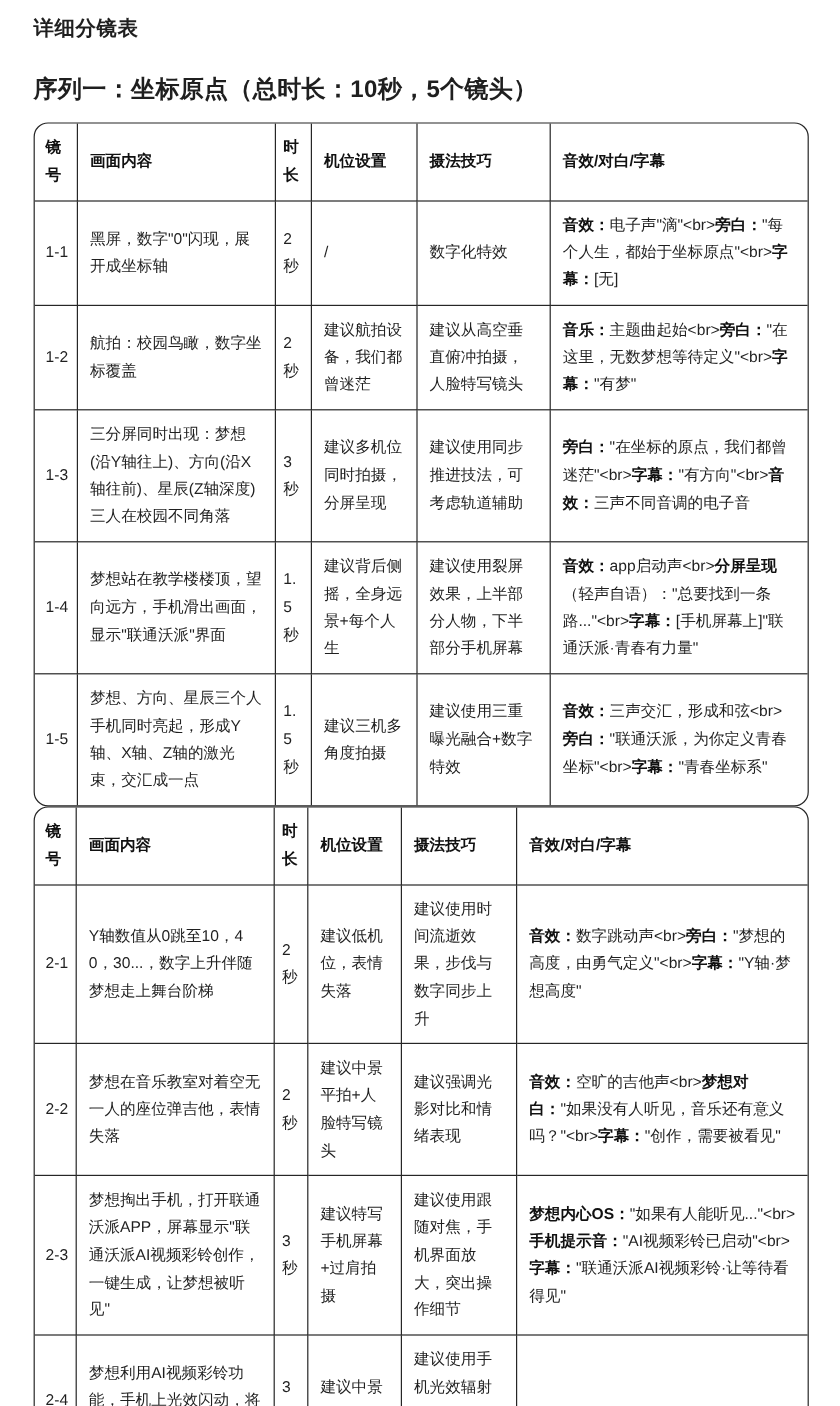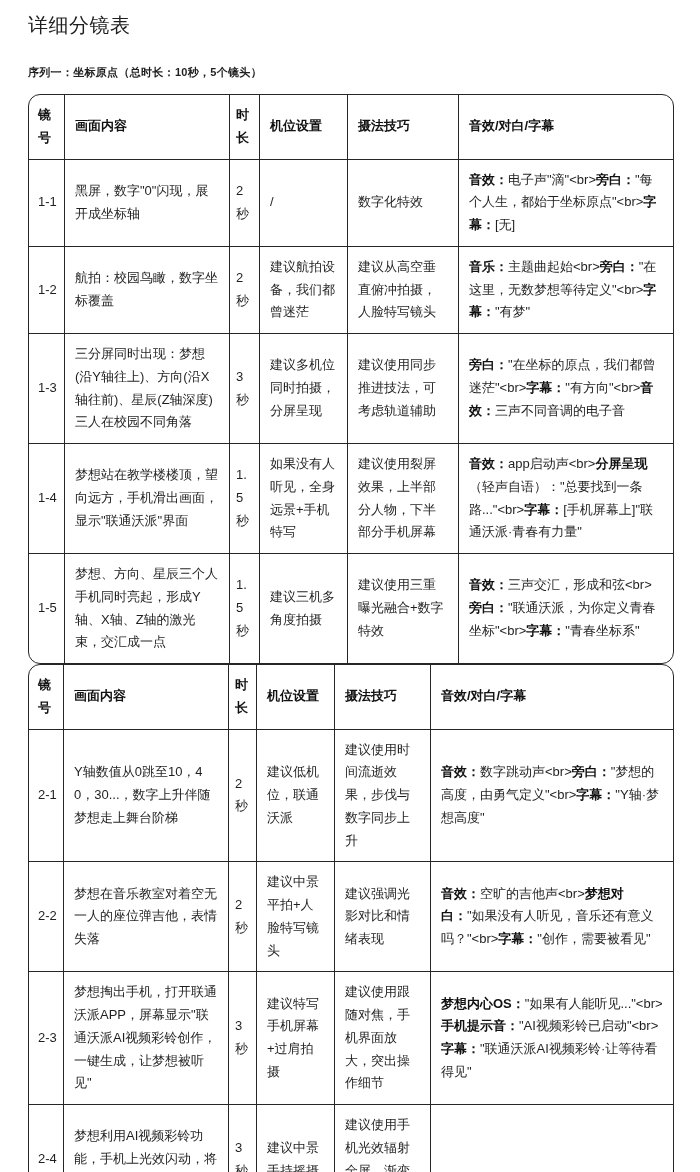--- a/index.html
+++ b/index.html
@@ -4,24 +4,24 @@
 <style>
   html,body { margin:0; padding:0; background:#ffffff; }
   body {
     width:700px;
     font-family:"Liberation Sans","DejaVu Sans",sans-serif;
     color:#1f1f1f;
     -webkit-font-smoothing:antialiased;
   }
   .page { padding:12px 28px 14px 28px; }
   .doc-title {
-    font-size:20px; font-weight:400; margin:0 0 10px 0; letter-spacing:.5px;
+    font-size:17px; font-weight:700; margin:0 0 10px 0; letter-spacing:.5px;
   }
   .section-heading {
-    font-size:11px; font-weight:700; margin:26px 0 14px 0; letter-spacing:.3px;
+    font-size:20px; font-weight:700; margin:26px 0 14px 0; letter-spacing:.3px;
   }
   table.storyboard {
     width:644px;
     table-layout:fixed;
     border-collapse:separate;
     border-spacing:0;
     border:1.5px solid #262626;
     border-radius:12px;
     font-size:13px;
   }
@@ -94,21 +94,21 @@
         <td>三分屏同时出现：梦想(沿Y轴往上)、方向(沿X轴往前)、星辰(Z轴深度)三人在校园不同角落</td>
         <td>3秒</td>
         <td>建议多机位同时拍摄，分屏呈现</td>
         <td>建议使用同步推进技法，可考虑轨道辅助</td>
         <td><b>旁白：</b><span>"在坐标的原点，我们都曾迷茫"&lt;br&gt;</span><b>字幕：</b><span>"有方向"&lt;br&gt;</span><b>音效：</b><span>三声不同音调的电子音</span></td>
       </tr>
       <tr>
         <td>1-4</td>
         <td>梦想站在教学楼楼顶，望向远方，手机滑出画面，显示"联通沃派"界面</td>
         <td>1.5秒</td>
-        <td>如果没有人听见，全身远景+手机特写</td>
+        <td>建议背后侧摇，全身远景+每个人生</td>
         <td>建议使用裂屏效果，上半部分人物，下半部分手机屏幕</td>
         <td><b>音效：</b><span>app启动声&lt;br&gt;</span><b>分屏呈现</b><span>（轻声自语）："总要找到一条路..."&lt;br&gt;</span><b>字幕：</b><span>[手机屏幕上]"联通沃派·青春有力量"</span></td>
       </tr>
       <tr>
         <td>1-5</td>
         <td>梦想、方向、星辰三个人手机同时亮起，形成Y轴、X轴、Z轴的激光束，交汇成一点</td>
         <td>1.5秒</td>
         <td>建议三机多角度拍摄</td>
         <td>建议使用三重曝光融合+数字特效</td>
         <td><b>音效：</b><span>三声交汇，形成和弦&lt;br&gt;</span><b>旁白：</b><span>"联通沃派，为你定义青春坐标"&lt;br&gt;</span><b>字幕：</b><span>"青春坐标系"</span></td>
@@ -132,21 +132,21 @@
         <th>画面内容</th>
         <th>时长</th>
         <th>机位设置</th>
         <th>摄法技巧</th>
         <th>音效/对白/字幕</th>
       </tr>
       <tr>
         <td>2-1</td>
         <td>Y轴数值从0跳至10，40，30...，数字上升伴随梦想走上舞台阶梯</td>
         <td>2秒</td>
-        <td>建议低机位，联通沃派</td>
+        <td>建议低机位，表情失落</td>
         <td>建议使用时间流逝效果，步伐与数字同步上升</td>
         <td><b>音效：</b><span>数字跳动声&lt;br&gt;</span><b>旁白：</b><span>"梦想的高度，由勇气定义"&lt;br&gt;</span><b>字幕：</b><span>"Y轴·梦想高度"</span></td>
       </tr>
       <tr>
         <td>2-2</td>
         <td>梦想在音乐教室对着空无一人的座位弹吉他，表情失落</td>
         <td>2秒</td>
         <td>建议中景平拍+人脸特写镜头</td>
         <td>建议强调光影对比和情绪表现</td>
         <td><b>音效：</b><span>空旷的吉他声&lt;br&gt;</span><b>梦想对白：</b><span>"如果没有人听见，音乐还有意义吗？"&lt;br&gt;</span><b>字幕：</b><span>"创作，需要被看见"</span></td>

